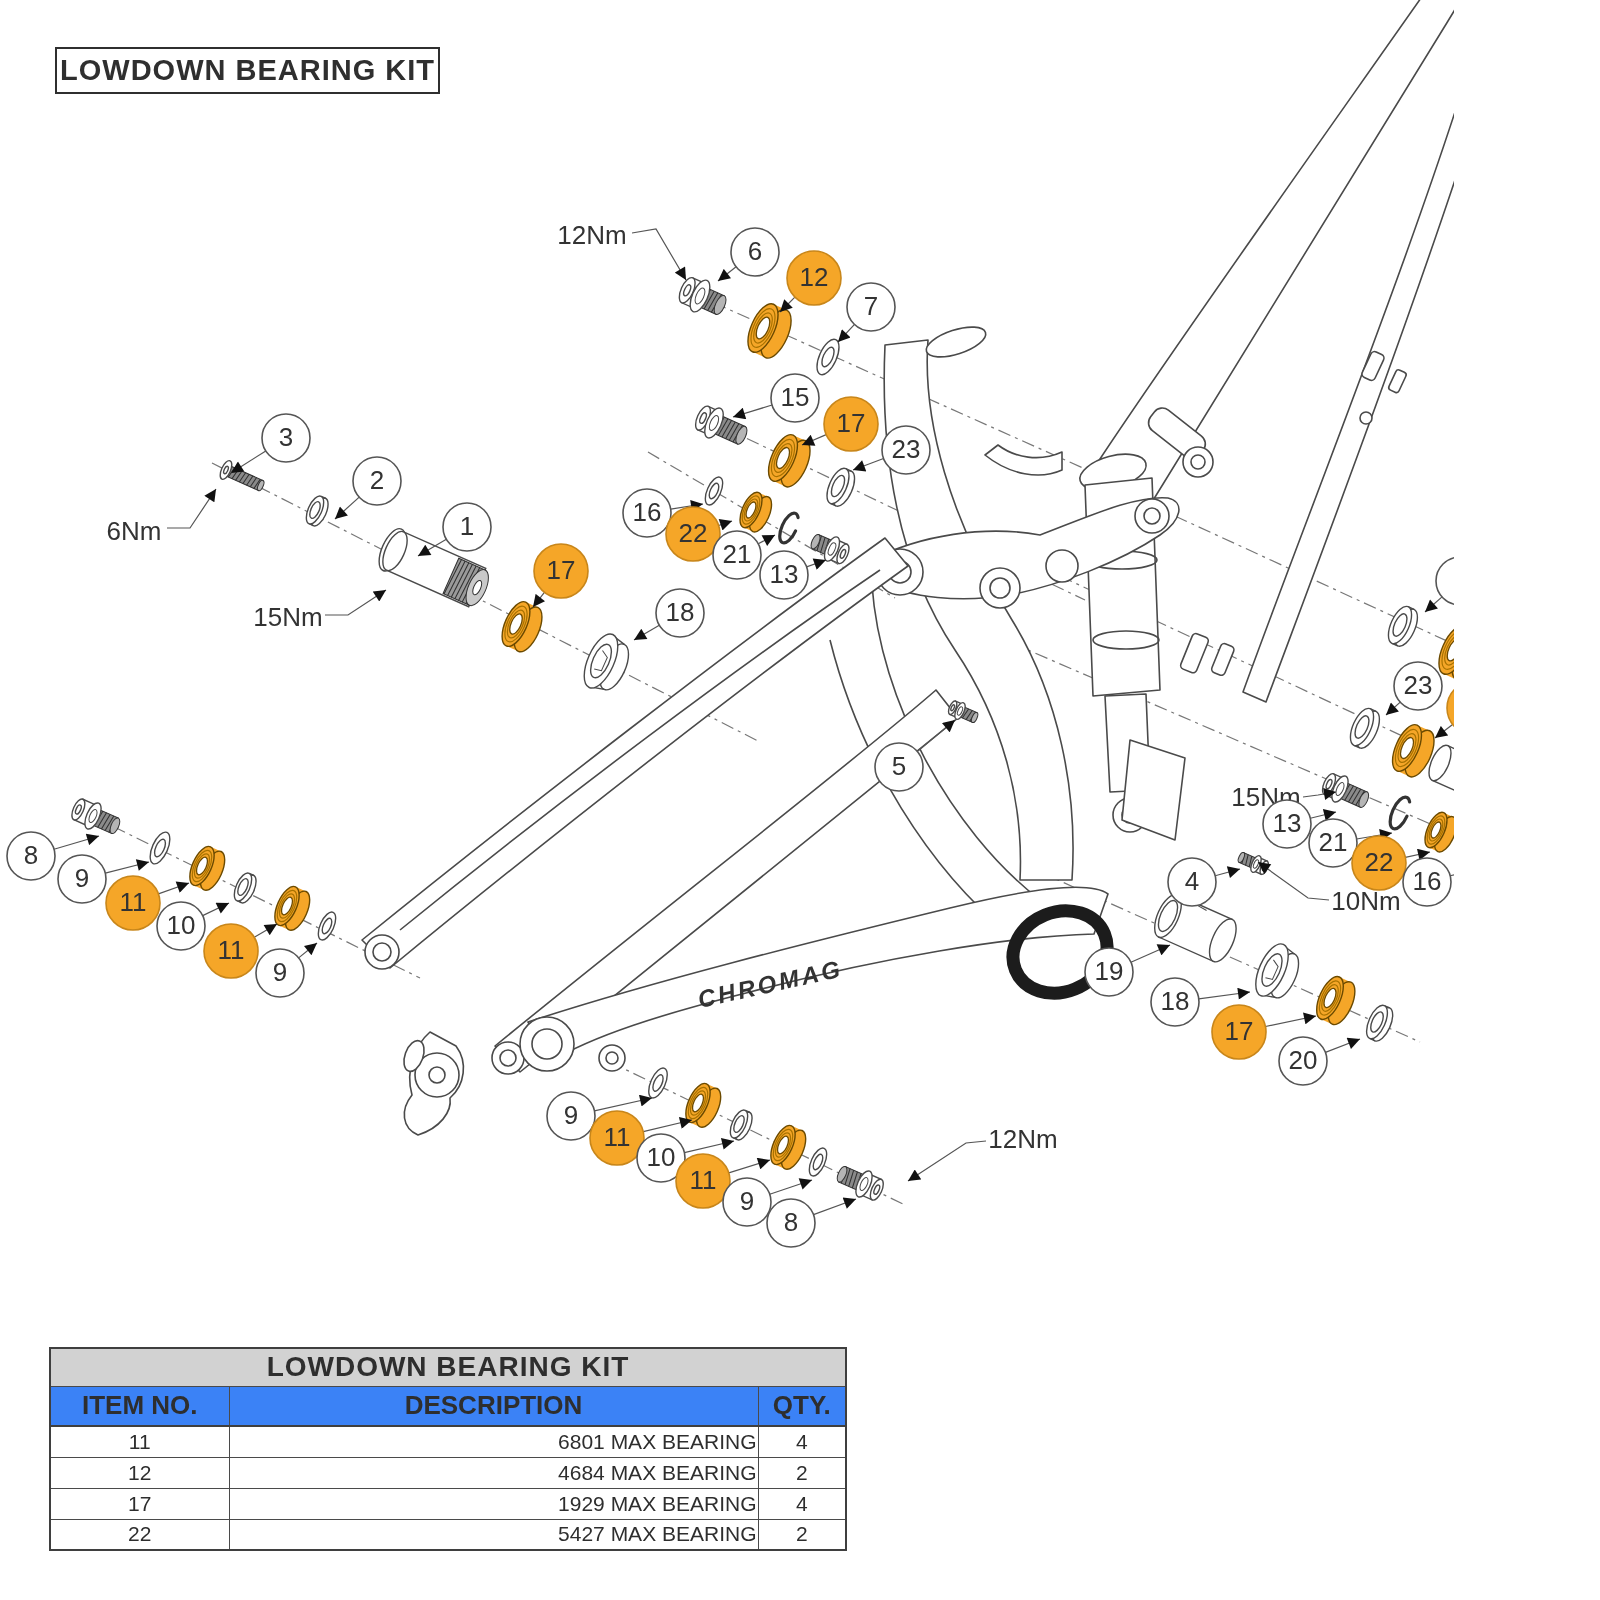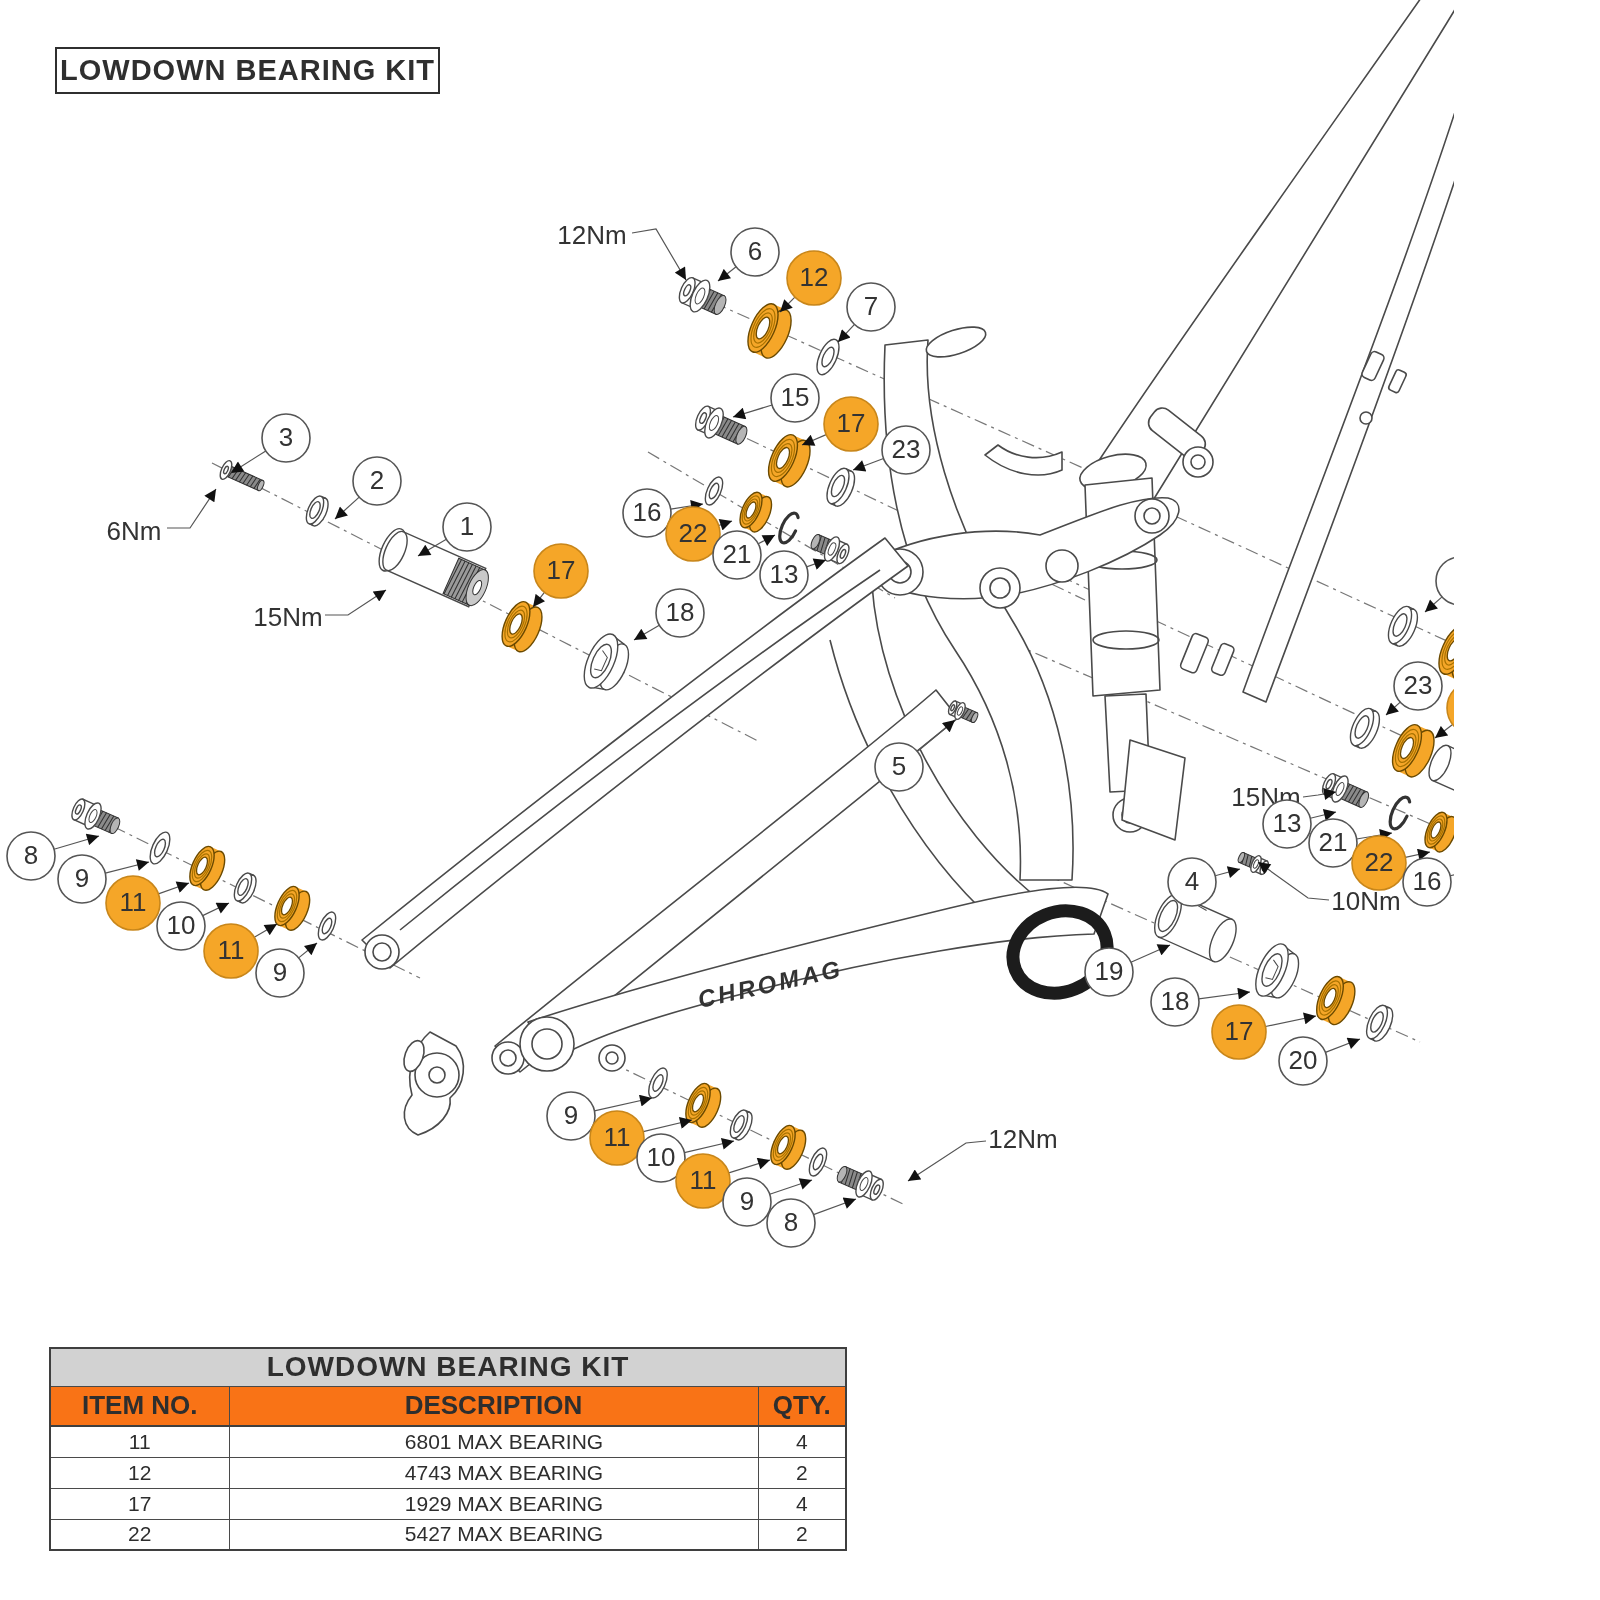--- a/index.html
+++ b/index.html
@@ -6,24 +6,24 @@
   #page{position:relative;width:1454px;height:1600px;background:#fff;overflow:hidden;
         font-family:"Liberation Sans", sans-serif;}
   #titlebox{position:absolute;left:55px;top:47px;width:385px;height:47px;border:2px solid #2f2f2f;
         display:flex;align-items:center;justify-content:center;box-sizing:border-box;}
   #titlebox span{font-size:29px;font-weight:bold;color:#2f2f2f;letter-spacing:1px;}
   #diagram{position:absolute;left:0;top:0;}
   #kit-table{position:absolute;left:49px;top:1347px;width:796px;border-collapse:collapse;
         border:2px solid #3f3f3f;table-layout:fixed;color:#2e2e2e;}
   #kit-table td,#kit-table th{border:1px solid #4a4a4a;box-sizing:border-box;overflow:hidden;white-space:nowrap;}
   #kit-table .t-title th{background:#d2d2d2;height:38px;font-size:28px;font-weight:bold;letter-spacing:1px;}
-  #kit-table .t-head th{background:#f97316;height:40px;font-size:26px;font-weight:bold;border-bottom:2px solid #3f3f3f;}
+  #kit-table .t-head th{background:#3b82f6;height:40px;font-size:26px;font-weight:bold;border-bottom:2px solid #3f3f3f;}
   #kit-table .t-row td{height:31px;font-size:21px;background:#fff;}
   #kit-table .c-item{text-align:center;}
-  #kit-table .c-desc{text-align:center;padding-left:22px;}
+  #kit-table .c-desc{text-align:right;padding-left:22px;}
   #kit-table .c-qty{text-align:center;}
 </style>
 </head>
 <body>
 
 <div id="page">
 
   <div id="titlebox">
     <span>LOWDOWN BEARING KIT</span>
   </div>
@@ -738,21 +738,21 @@
       </tr>
     </thead>
     <tbody id="kit-table-body">
         <tr class="t-row">
           <td class="c-item">11</td>
           <td class="c-desc">6801 MAX BEARING</td>
           <td class="c-qty">4</td>
         </tr>
         <tr class="t-row">
           <td class="c-item">12</td>
-          <td class="c-desc">4743 MAX BEARING</td>
+          <td class="c-desc">4684 MAX BEARING</td>
           <td class="c-qty">2</td>
         </tr>
         <tr class="t-row">
           <td class="c-item">17</td>
           <td class="c-desc">1929 MAX BEARING</td>
           <td class="c-qty">4</td>
         </tr>
         <tr class="t-row">
           <td class="c-item">22</td>
           <td class="c-desc">5427 MAX BEARING</td>

